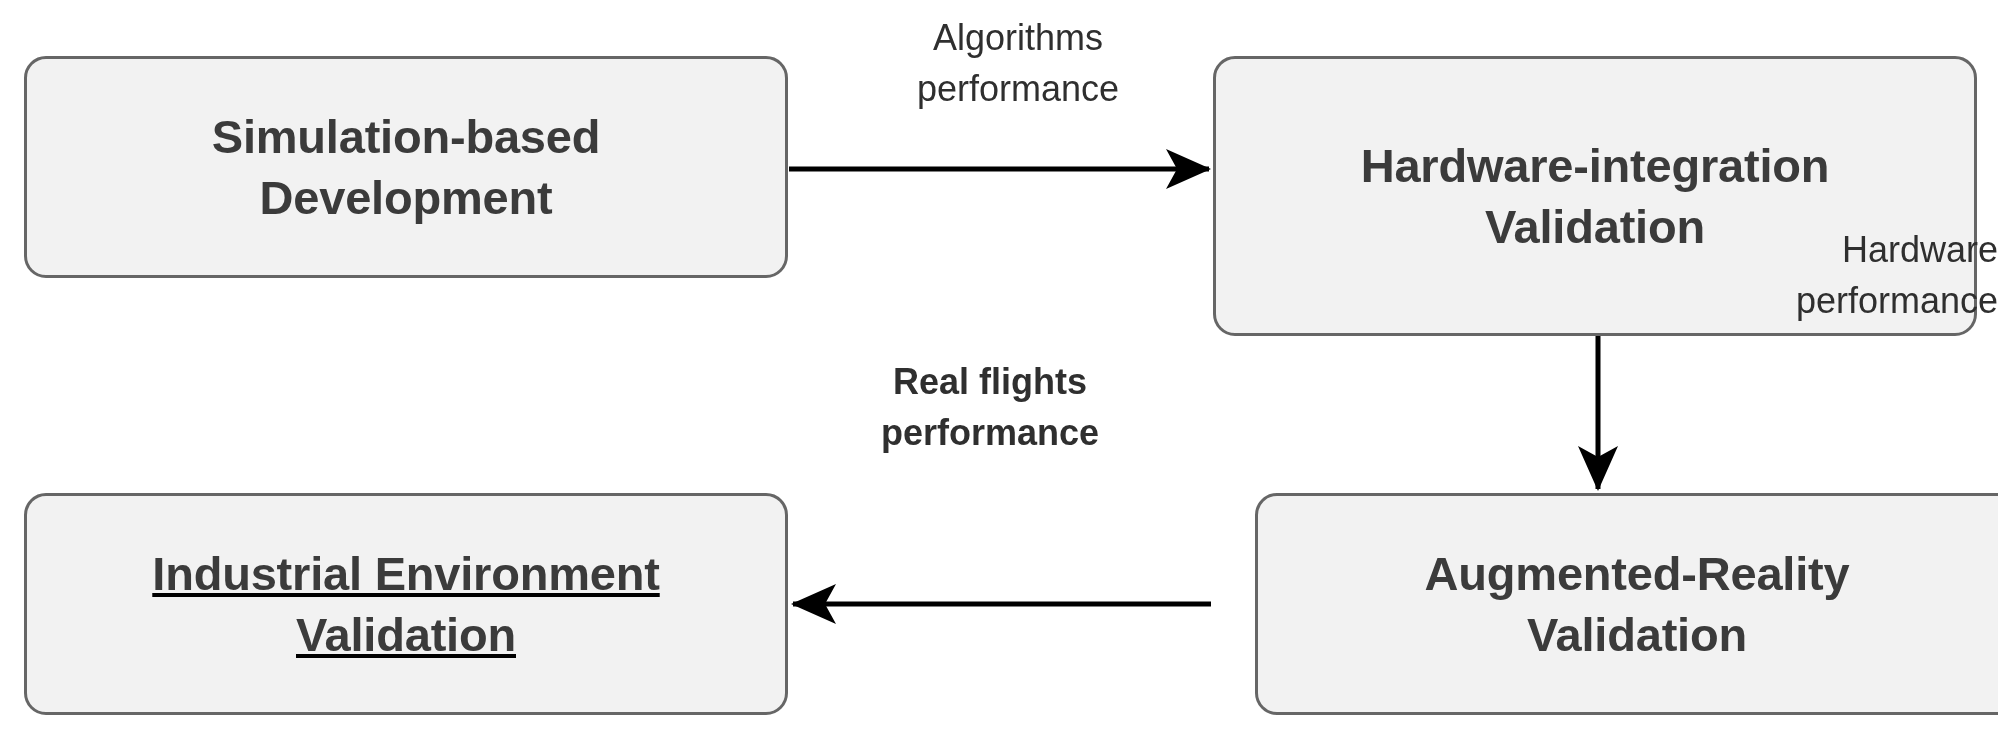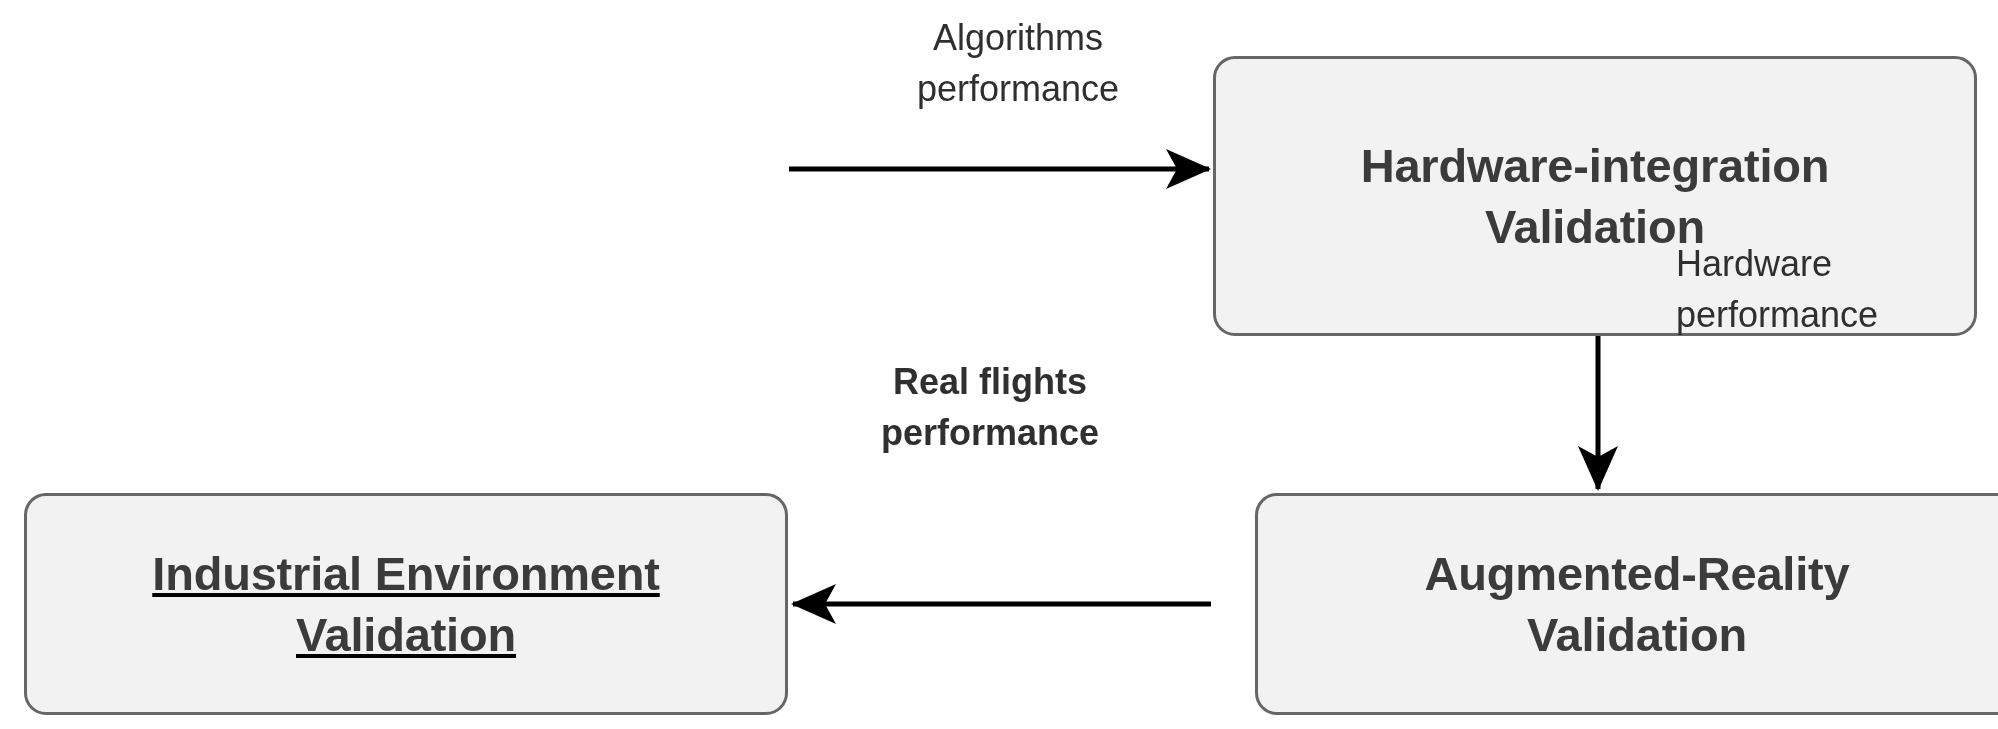--- a/index.html
+++ b/index.html
@@ -54,21 +54,21 @@
   }
 
   
   #node-sim   { left: 24px;   top: 56px;  width: 764px; height: 222px; }
   #node-hw    { left: 1213px; top: 56px;  width: 764px; height: 280px; }
   #node-ar    { left: 1255px; top: 493px; width: 764px; height: 222px; }
   #node-ind   { left: 24px;   top: 493px; width: 764px; height: 222px; text-decoration: underline; }
 
   
   #label-algorithms  { left: 848px;  top: 12px;  width: 340px; text-align: center; }
-  #label-hardware    { left: 1676px; top: 238px; width: 322px; text-align: left; }
+  #label-hardware    { left: 1676px; top: 224px; width: 322px; text-align: right; }
   #label-realflights { left: 820px;  top: 356px; width: 340px; text-align: center; font-weight: bold; }
 </style>
 </head>
 <body>
 
 <div id="canvas">
 
   <svg class="svg-layer" viewBox="0 0 1998 729" xmlns="http://www.w3.org/2000/svg">
     <defs>
       <marker id="arrowhead" markerWidth="9" markerHeight="8" refX="8.6" refY="4" orient="auto" markerUnits="strokeWidth">
@@ -82,20 +82,24 @@
 
     <g>
       <line x1="1598" y1="280" x2="1598" y2="489" stroke="#000000" stroke-width="5" marker-end="url(#arrowhead)"></line>
     </g>
 
     <g>
       <line x1="1211" y1="604" x2="793" y2="604" stroke="#000000" stroke-width="5" marker-end="url(#arrowhead)"></line>
     </g>
   </svg>
 
+  <div class="node" id="node-sim">
+    <span class="node-label">Simulation-based
+Development</span>
+  </div>
 
   <div class="node" id="node-hw">
     <span class="node-label">Hardware-integration
 Validation</span>
   </div>
 
   <div class="node" id="node-ar">
     <span class="node-label">Augmented-Reality
 Validation</span>
   </div>

